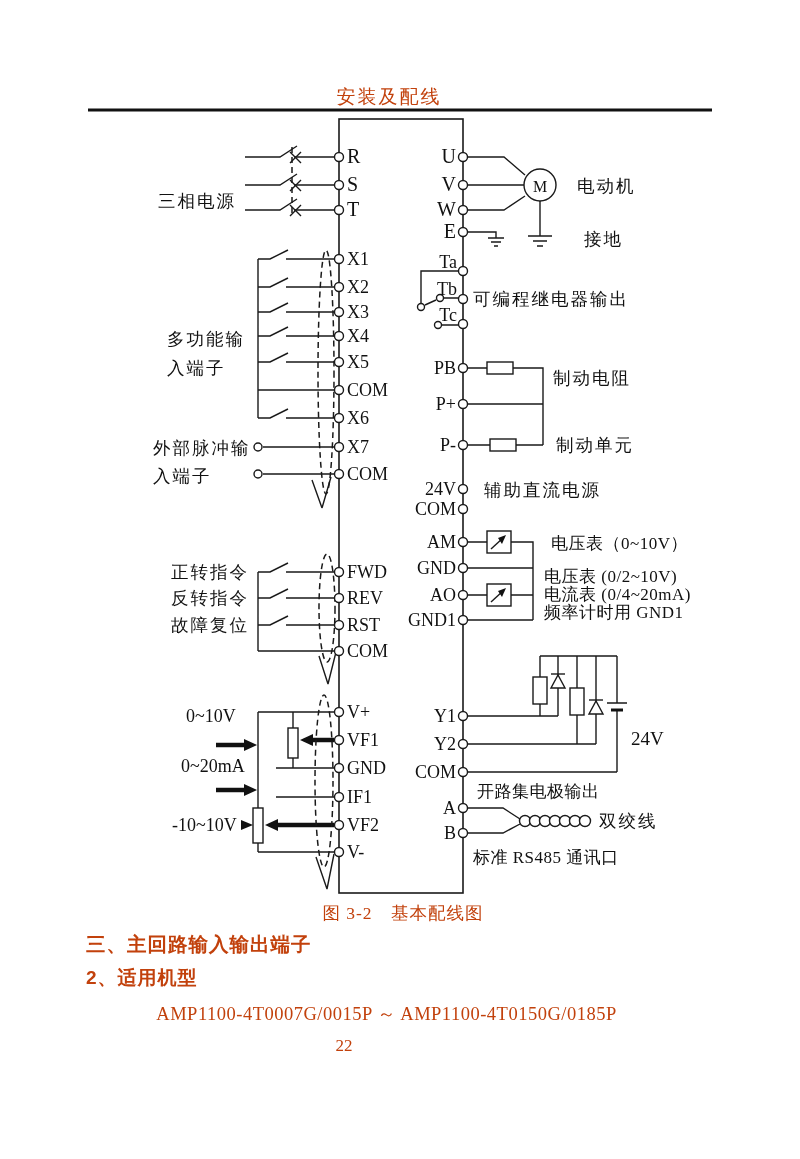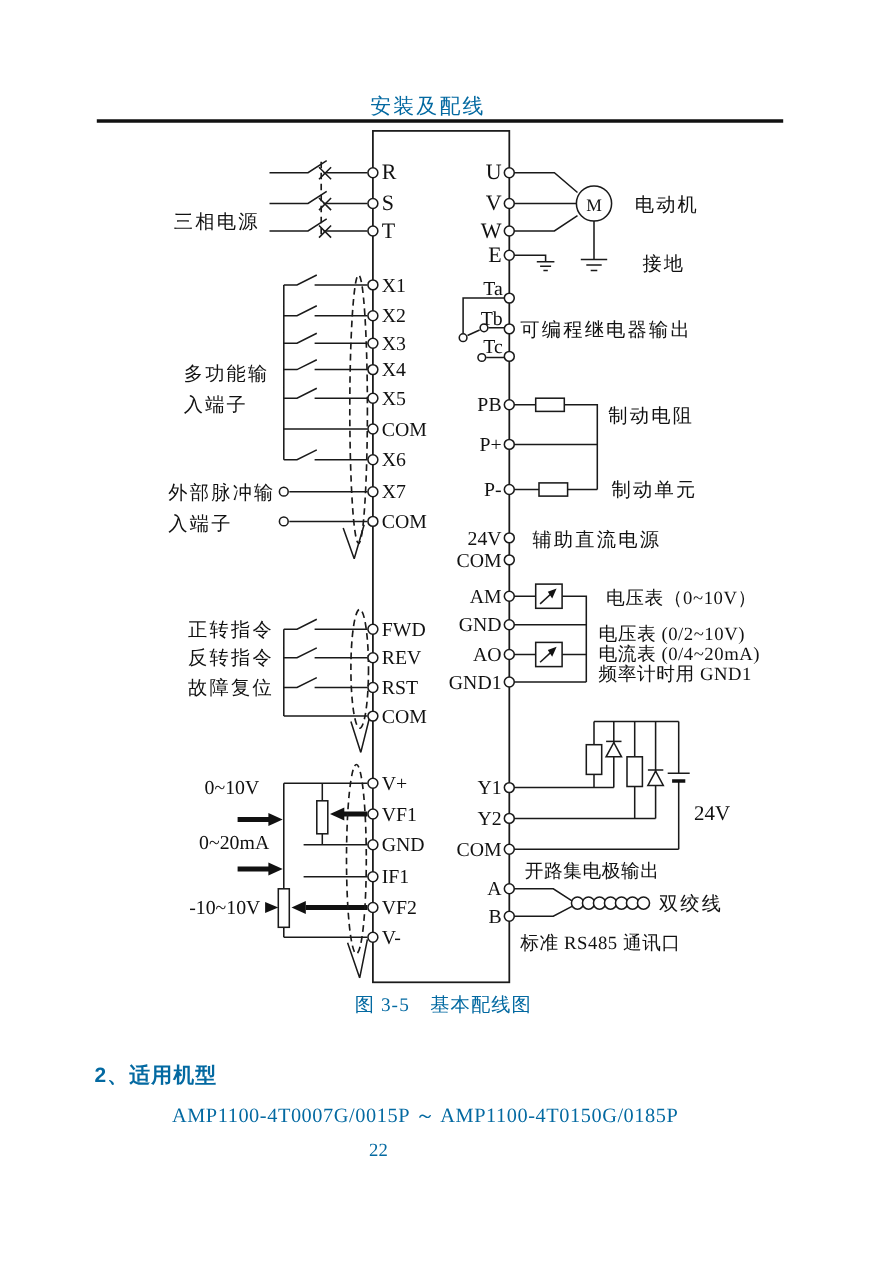--- a/index.html
+++ b/index.html
@@ -1,17 +1,17 @@
 <!DOCTYPE html>
 <html><head>
 <meta charset="utf-8">
 <style>
   html,body{margin:0;padding:0;background:#888;}
   .page{position:relative;width:800px;height:1159px;background:#ffffff;margin:0 auto;
-        font-family:"Liberation Serif","DejaVu Serif",serif;color:#0369a1;overflow:hidden;}
+        font-family:"Liberation Serif","DejaVu Serif",serif;color:#c2410c;overflow:hidden;}
   .abs{position:absolute;}
   .header-title{left:289px;top:84px;width:200px;text-align:center;font-size:19px;letter-spacing:2px;}
   .caption{left:283px;top:901px;width:240px;text-align:center;font-size:17.5px;letter-spacing:1px;}
   .h1{left:86px;top:931px;font-size:19.5px;font-weight:bold;font-family:"Liberation Sans","DejaVu Sans",sans-serif;letter-spacing:1px;}
   .h2{left:86px;top:965px;font-size:19px;font-weight:bold;font-family:"Liberation Sans","DejaVu Sans",sans-serif;letter-spacing:1px;}
   .model{left:0;top:1001px;width:773px;text-align:center;font-size:18.5px;letter-spacing:.5px;}
   .pageno{left:0;top:1036px;width:688px;text-align:center;font-size:17px;}
   svg{position:absolute;left:0;top:0;}
   svg text{font-family:"Liberation Serif","DejaVu Serif",serif;fill:#111;}
   .w{stroke:#1a1a1a;stroke-width:1.4;fill:none;}
@@ -251,18 +251,19 @@
       <text x="544" y="582" class="zhs">电压表 (0/2~10V)</text>
       <text x="544" y="600" class="zhs">电流表 (0/4~20mA)</text>
       <text x="544" y="618" class="zhs">频率计时用 GND1</text>
       <text x="631" y="745" font-size="19">24V</text>
       <text x="477" y="797" class="zhs">开路集电极输出</text>
       <text x="599" y="827" class="zh">双绞线</text>
       <text x="473" y="863" class="zhs">标准 RS485 通讯口</text>
     </g>
   </svg>
 
-  <div class="abs caption">图 3-5　基本配线图</div>
+  <div class="abs caption">图 3-2　基本配线图</div>
+  <div class="abs h1">三、主回路输入输出端子</div>
   <div class="abs h2">2、适用机型</div>
   <div class="abs model">AMP1100-4T0007G/0015P ～ AMP1100-4T0150G/0185P</div>
   <div class="abs pageno">22</div>
 
 </div>
 
 </body></html>

